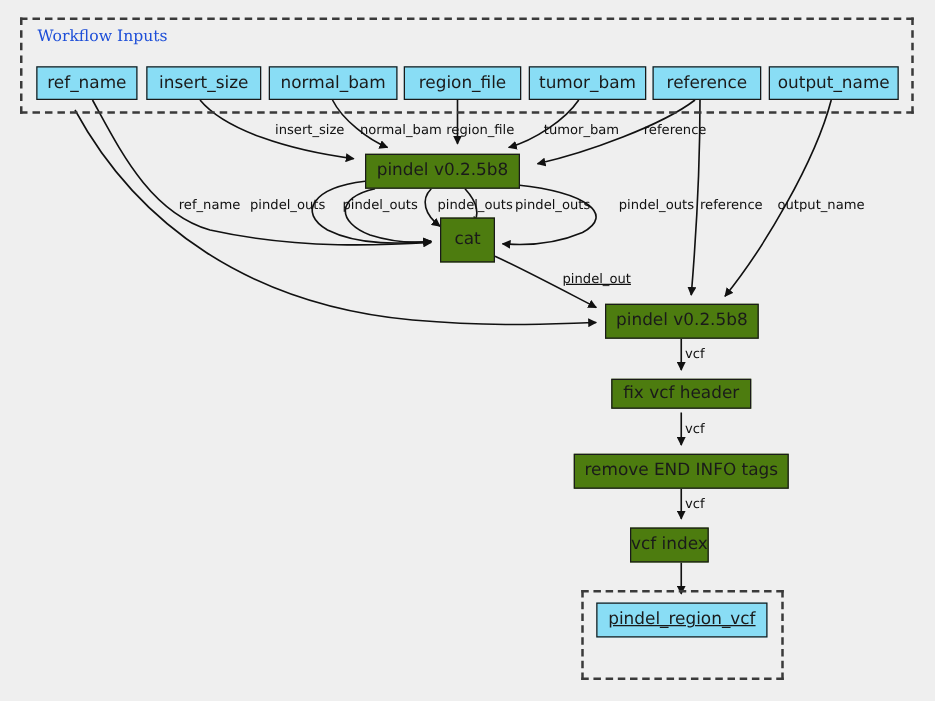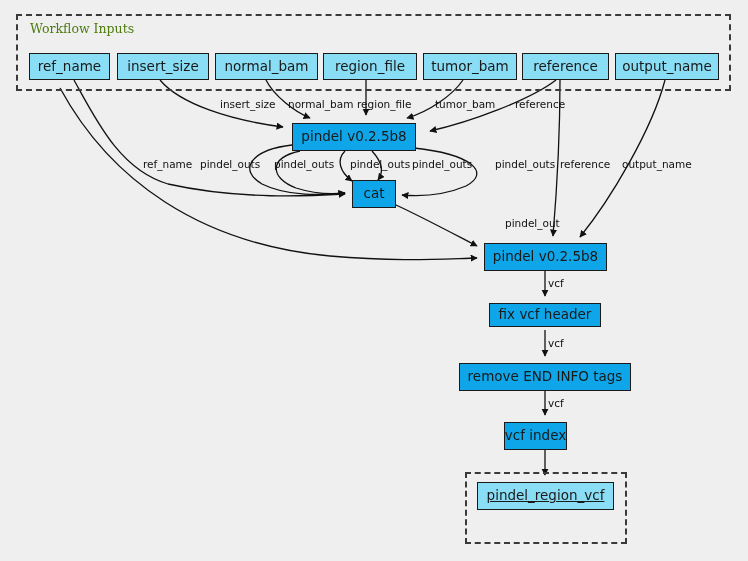--- a/index.html
+++ b/index.html
@@ -27,32 +27,32 @@
     border: 1.4px solid #1a1a1a;
     display: flex;
     align-items: center;
     justify-content: center;
     font-size: 13.5px;
     color: #1a1a1a;
     white-space: nowrap;
     line-height: 1;
   }
   .node-input { background: #89ddf5; }
-  .node-step  { background: #0ea5e9; }
+  .node-step  { background: #4d7c0f; }
   .cluster {
     position: absolute;
     box-sizing: border-box;
     border: 2px dashed #3a3a3a;
     background: transparent;
   }
   .cluster-label {
     position: absolute;
     font-family: "DejaVu Serif", serif;
     font-size: 12.5px;
-    color: #4d7c0f;
+    color: #1d4ed8;
     white-space: nowrap;
   }
   .edge-label {
     position: absolute;
     font-size: 10.5px;
     color: #101010;
     white-space: nowrap;
     line-height: 1;
   }
 </style>
@@ -105,21 +105,21 @@
 
   <div class="node-box node-input" style="left:29px; top:53px; width:81px; height:27px;">ref_name</div>
   <div class="node-box node-input" style="left:117px; top:53px; width:92px; height:27px;">insert_size</div>
   <div class="node-box node-input" style="left:215px; top:53px; width:103px; height:27px;">normal_bam</div>
   <div class="node-box node-input" style="left:323px; top:53px; width:94px; height:27px;">region_file</div>
   <div class="node-box node-input" style="left:423px; top:53px; width:94px; height:27px;">tumor_bam</div>
   <div class="node-box node-input" style="left:522px; top:53px; width:87px; height:27px;">reference</div>
   <div class="node-box node-input" style="left:615px; top:53px; width:104px; height:27px;">output_name</div>
 
   <div class="node-box node-step" style="left:292px; top:123px; width:124px; height:28px;">pindel v0.2.5b8</div>
-  <div class="node-box node-step" style="left:352px; top:180px; width:44px; height:28px;">cat</div>
+  <div class="node-box node-step" style="left:352px; top:174px; width:44px; height:36px;">cat</div>
   <div class="node-box node-step" style="left:484px; top:243px; width:123px; height:28px;">pindel v0.2.5b8</div>
   <div class="node-box node-step" style="left:489px; top:303px; width:112px; height:24px;">fix vcf header</div>
   <div class="node-box node-step" style="left:459px; top:363px; width:172px; height:28px;">remove END INFO tags</div>
   <div class="node-box node-step" style="left:504px; top:422px; width:63px; height:28px;">vcf index</div>
 
   <div class="node-box node-input" style="left:477px; top:482px; width:137px; height:28px;text-decoration:underline;">pindel_region_vcf</div>
 
   <div class="edge-label" style="left:220px; top:99px;">insert_size</div>
   <div class="edge-label" style="left:288px; top:99px;">normal_bam</div>
   <div class="edge-label" style="left:357px; top:99px;">region_file</div>
@@ -128,19 +128,19 @@
 
   <div class="edge-label" style="left:143px; top:159px;">ref_name</div>
   <div class="edge-label" style="left:200px; top:159px;">pindel_outs</div>
   <div class="edge-label" style="left:274px; top:159px;">pindel_outs</div>
   <div class="edge-label" style="left:350px; top:159px;">pindel_outs</div>
   <div class="edge-label" style="left:412px; top:159px;">pindel_outs</div>
   <div class="edge-label" style="left:495px; top:159px;">pindel_outs</div>
   <div class="edge-label" style="left:560px; top:159px;">reference</div>
   <div class="edge-label" style="left:622px; top:159px;">output_name</div>
 
-  <div class="edge-label" style="left:505px; top:218px;">pindel_out</div>
+  <div class="edge-label" style="left:450px; top:218px;text-decoration:underline;">pindel_out</div>
 
   <div class="edge-label" style="left:548px; top:278px;">vcf</div>
   <div class="edge-label" style="left:548px; top:338px;">vcf</div>
   <div class="edge-label" style="left:548px; top:398px;">vcf</div>
 
 </div>
 
 </body></html>

